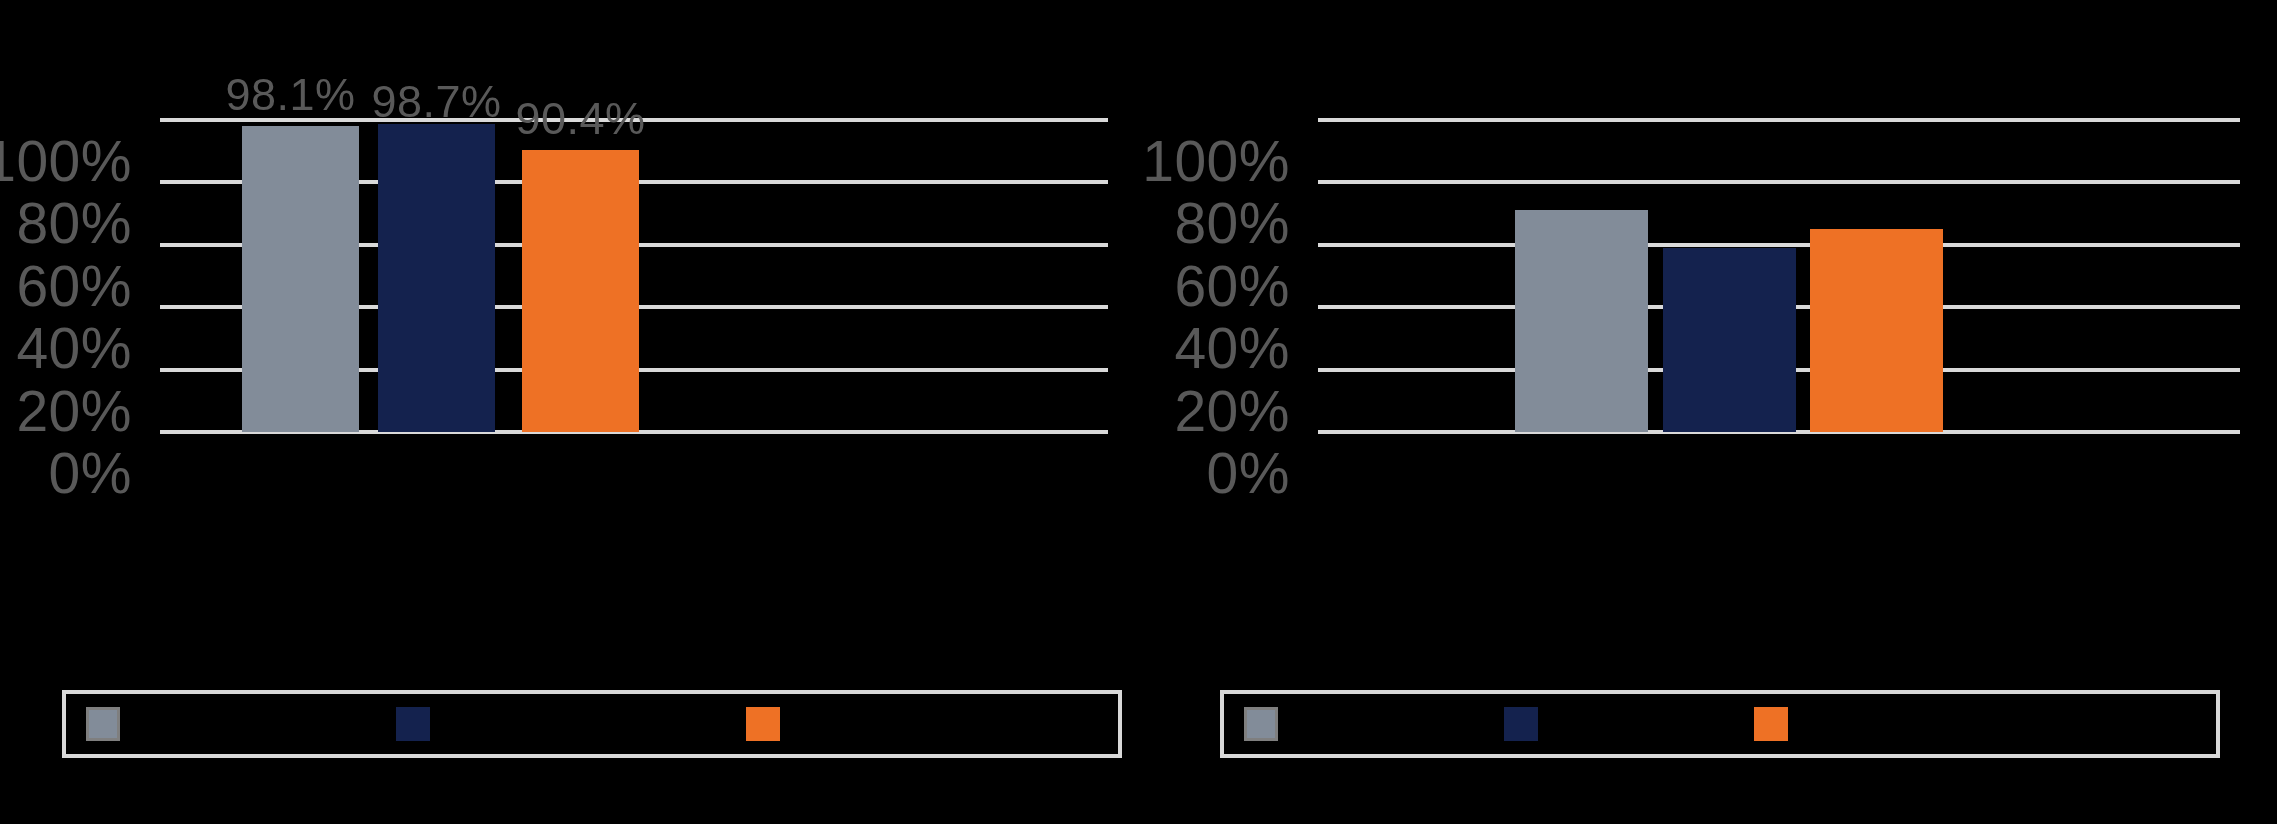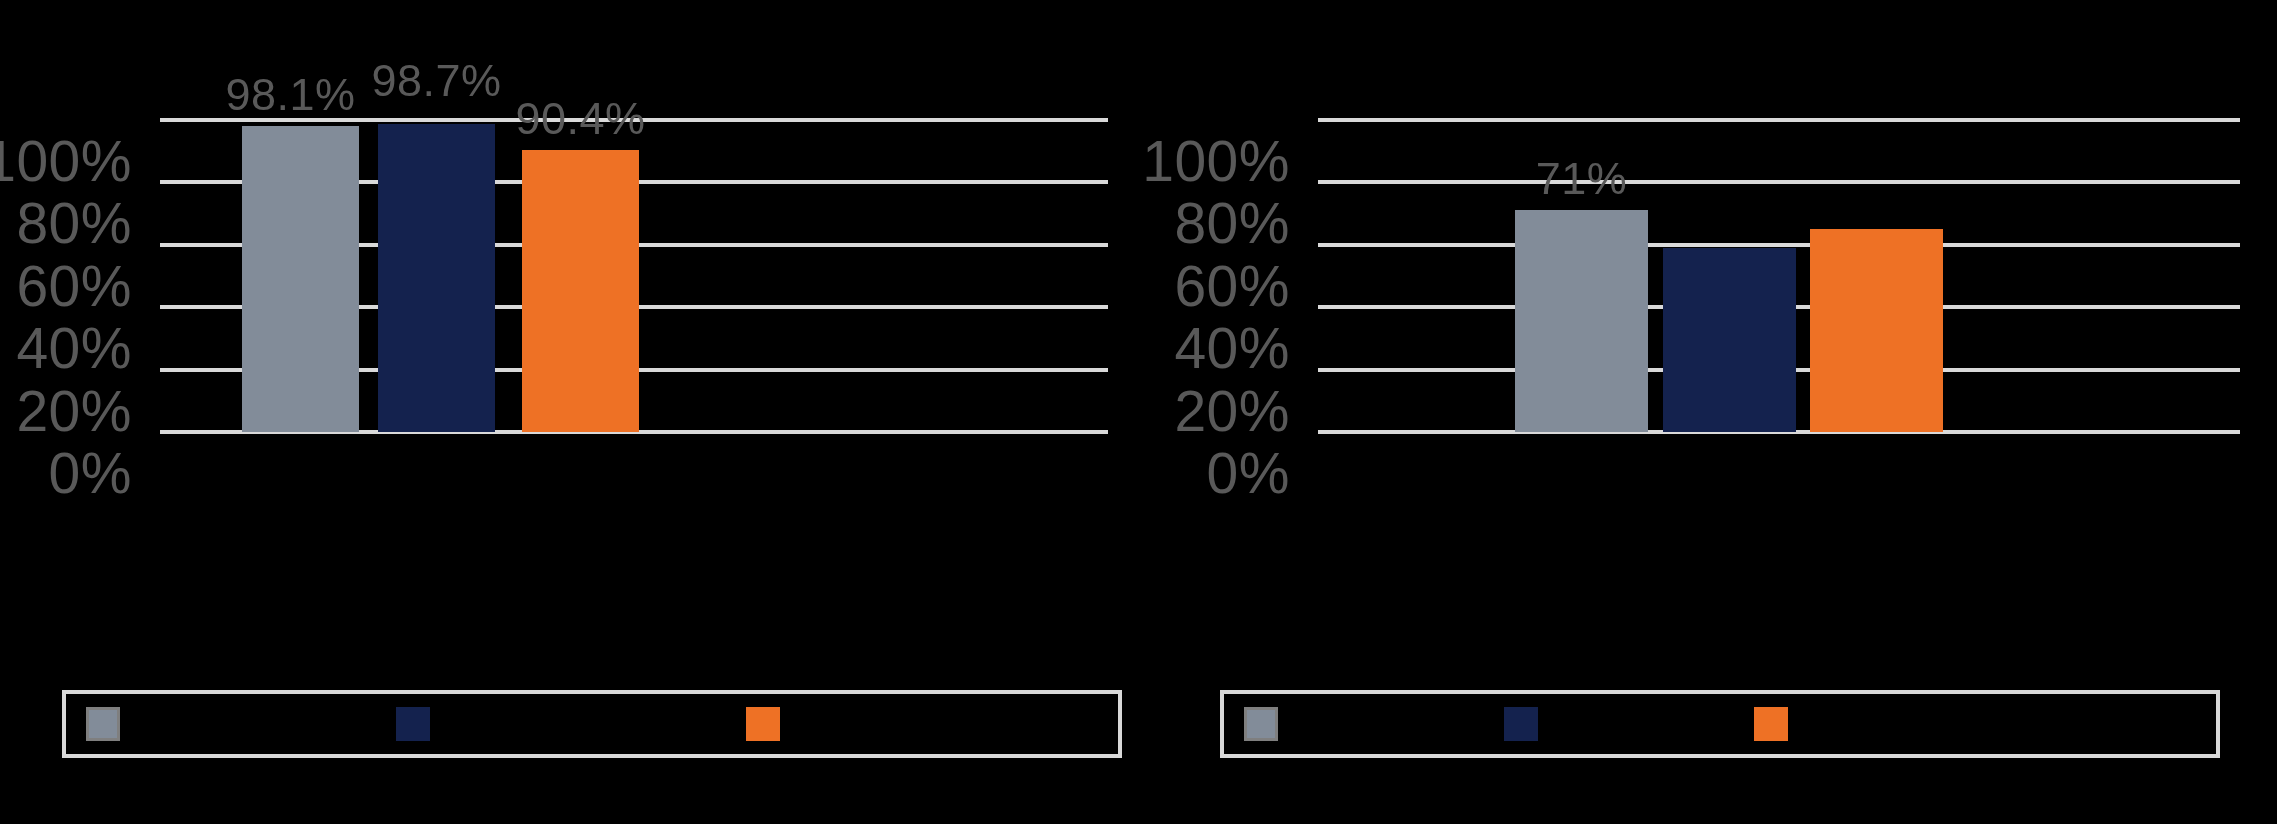--- a/index.html
+++ b/index.html
@@ -120,21 +120,21 @@
           <div class="tick-text" style="top: 307.2px; right: 988px;">40%</div>
           <div class="gridline" style="left: 160px; width: 948px; top: 367.6px;"></div>
           <div class="tick-text" style="top: 369.6px; right: 988px;">20%</div>
           <div class="gridline" style="left: 160px; width: 948px; top: 430px;"></div>
           <div class="tick-text" style="top: 432px; right: 988px;">0%</div>
         </div>
       <div class="bars" id="left-bars">
           <div class="bar" style="left: 242px; width: 117px; height: 306.072px; bottom: 128px; background: rgb(130, 140, 153);"></div>
           <div class="bar-label" style="left: 172px; width: 237px; top: 71.928px;">98.1%</div>
           <div class="bar" style="left: 378px; width: 117px; height: 307.944px; bottom: 128px; background: rgb(20, 34, 78);"></div>
-          <div class="bar-label" style="left: 318px; width: 237px; top: 58px;">98.7%</div>
+          <div class="bar-label" style="left: 318px; width: 237px; top: 79px;">98.7%</div>
           <div class="bar" style="left: 522px; width: 117px; height: 282.048px; bottom: 128px; background: rgb(238, 113, 37);"></div>
           <div class="bar-label" style="left: 462px; width: 237px; top: 95.952px;">90.4%</div>
         </div>
     </div>
 
     <div class="legend" id="left-legend" style="left:62px; top:690px; width:1060px;">
       <div class="legend-inner" id="left-legend-inner">
           <div class="legend-item" style="left: 20px;">
             <span class="swatch outlined" style="background: rgb(130, 140, 153);"></span>
           </div>
@@ -160,21 +160,20 @@
           <div class="tick-text" style="top: 244.8px; right: 987px;">60%</div>
           <div class="gridline" style="left: 158px; width: 922px; top: 305.2px;"></div>
           <div class="tick-text" style="top: 307.2px; right: 987px;">40%</div>
           <div class="gridline" style="left: 158px; width: 922px; top: 367.6px;"></div>
           <div class="tick-text" style="top: 369.6px; right: 987px;">20%</div>
           <div class="gridline" style="left: 158px; width: 922px; top: 430px;"></div>
           <div class="tick-text" style="top: 432px; right: 987px;">0%</div>
         </div>
       <div class="bars" id="right-bars">
           <div class="bar" style="left: 355px; width: 133px; height: 221.52px; bottom: 128px; background: rgb(130, 140, 153);"></div>
-          <div class="bar-label" style="left: 295px; width: 253px; top: 156.48px;">71%</div>
           <div class="bar" style="left: 503px; width: 133px; height: 184.08px; bottom: 128px; background: rgb(20, 34, 78);"></div>
           <div class="bar" style="left: 650px; width: 133px; height: 202.8px; bottom: 128px; background: rgb(238, 113, 37);"></div>
         </div>
     </div>
 
     <div class="legend" id="right-legend" style="left:60px; top:690px; width:1000px;">
       <div class="legend-inner" id="right-legend-inner">
           <div class="legend-item" style="left: 20px;">
             <span class="swatch outlined" style="background: rgb(130, 140, 153);"></span>
           </div>

